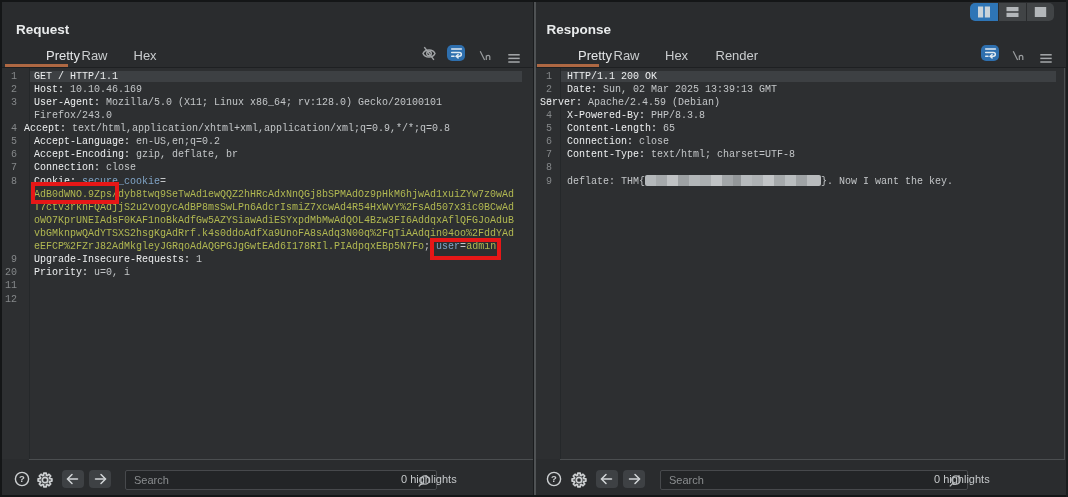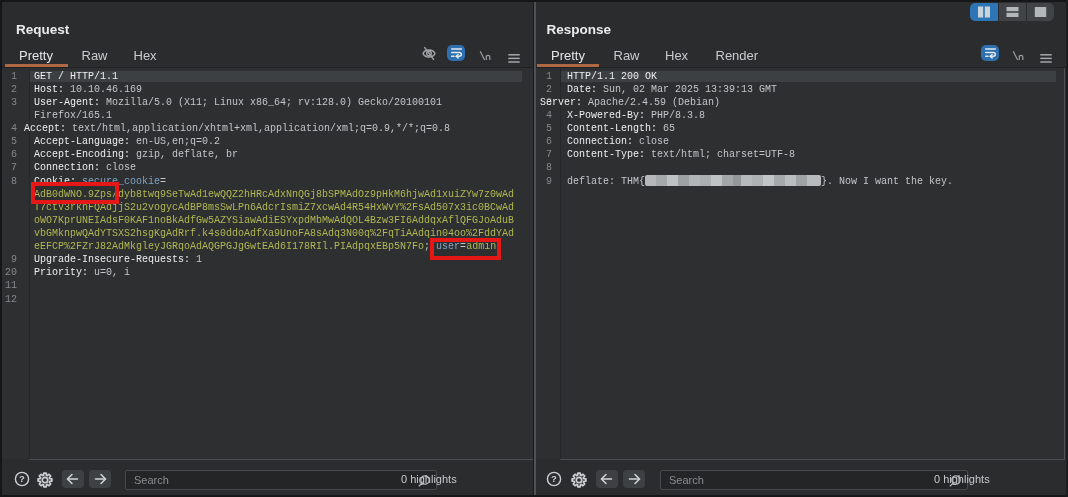--- a/index.html
+++ b/index.html
@@ -8,21 +8,21 @@
 .editor { position:absolute; background:#2d2f31; }
 .hlrow { position:absolute; height:11px; background:#3d4043; }
 .gut { position:absolute; font:10px/13.12px "Liberation Mono", monospace; color:#85888a; text-align:right; }
 .code { position:absolute; font:10px/13.12px "Liberation Mono", monospace; white-space:pre; color:#c3c6c8; }
 .nm { color:#eceeef; }
 .vl { color:#c3c6c8; }
 .ck { color:#b1b851; }
 .cn { color:#7fa3c5; }
 .title { position:absolute; font-size:13.5px; font-weight:bold; color:#e9ebec; line-height:15px; }
 .tab { position:absolute; top:48px; font-size:13px; line-height:15px; color:#c9ccce; }
-.tab.sel { color:#e4e6e8; }
+.tab.sel { color:#e4e6e8;margin-left:27px; }
 .uline { position:absolute; top:64px; height:3px; background:#ae6843; }
 .sep { position:absolute; height:1px; background:#1e2022; }
 .vline { position:absolute; width:1px; }
 .bluebtn { position:absolute; width:18px; height:16.5px; background:#2e6fae; border-radius:5px; display:flex; align-items:center; justify-content:center; }
 .ico { position:absolute; }
 .redbox { position:absolute; border:4.5px solid #e61717; }
 .fbtn { position:absolute; width:22px; height:18px; background:#3e4144; border-radius:4px; display:flex; align-items:center; justify-content:center; }
 .search { position:absolute; height:19.5px; background:#232527; border:1px solid #47494c; border-radius:2px;
   font-size:11px; line-height:18px; color:#8a8d8f; padding-left:8px; }
 .mag { position:absolute; right:5px; top:2.5px; }
@@ -117,21 +117,21 @@
 <div class="vline" style="left:533px;top:0;height:497px;background:#1a1c1e"></div>
 <div class="vline" style="left:534px;top:0;height:497px;background:#4f5254;width:2px"></div>
 
 <div class="hlrow" style="left:30px;top:70.5px;width:492px"></div>
 <div class="gut" style="left:2px;top:69.5px;width:15px">1</div>
 <div class="code" style="left:34px;top:69.5px"><span class="nm">GET / HTTP/1.1</span></div>
 <div class="gut" style="left:2px;top:82.6px;width:15px">2</div>
 <div class="code" style="left:34px;top:82.6px"><span class="nm">Host:</span><span class="vl"> 10.10.46.169</span></div>
 <div class="gut" style="left:2px;top:95.7px;width:15px">3</div>
 <div class="code" style="left:34px;top:95.7px"><span class="nm">User-Agent:</span><span class="vl"> Mozilla/5.0 (X11; Linux x86_64; rv:128.0) Gecko/20100101</span></div>
-<div class="code" style="left:34px;top:108.9px"><span class="vl">Firefox/165.1</span></div>
+<div class="code" style="left:34px;top:108.9px"><span class="vl">Firefox/243.0</span></div>
 <div class="gut" style="left:2px;top:122.0px;width:15px">4</div>
 <div class="code" style="left:24px;top:122.0px"><span class="nm">Accept:</span><span class="vl"> text/html,application/xhtml+xml,application/xml;q=0.9,*/*;q=0.8</span></div>
 <div class="gut" style="left:2px;top:135.1px;width:15px">5</div>
 <div class="code" style="left:34px;top:135.1px"><span class="nm">Accept-Language:</span><span class="vl"> en-US,en;q=0.2</span></div>
 <div class="gut" style="left:2px;top:148.2px;width:15px">6</div>
 <div class="code" style="left:34px;top:148.2px"><span class="nm">Accept-Encoding:</span><span class="vl"> gzip, deflate, br</span></div>
 <div class="gut" style="left:2px;top:161.3px;width:15px">7</div>
 <div class="code" style="left:34px;top:161.3px"><span class="nm">Connection:</span><span class="vl"> close</span></div>
 <div class="gut" style="left:2px;top:174.5px;width:15px">8</div>
 <div class="code" style="left:34px;top:174.5px"><span class="nm">Cookie:</span><span class="vl"> </span><span class="cn">secure_cookie</span><span class="vl">=</span></div>

